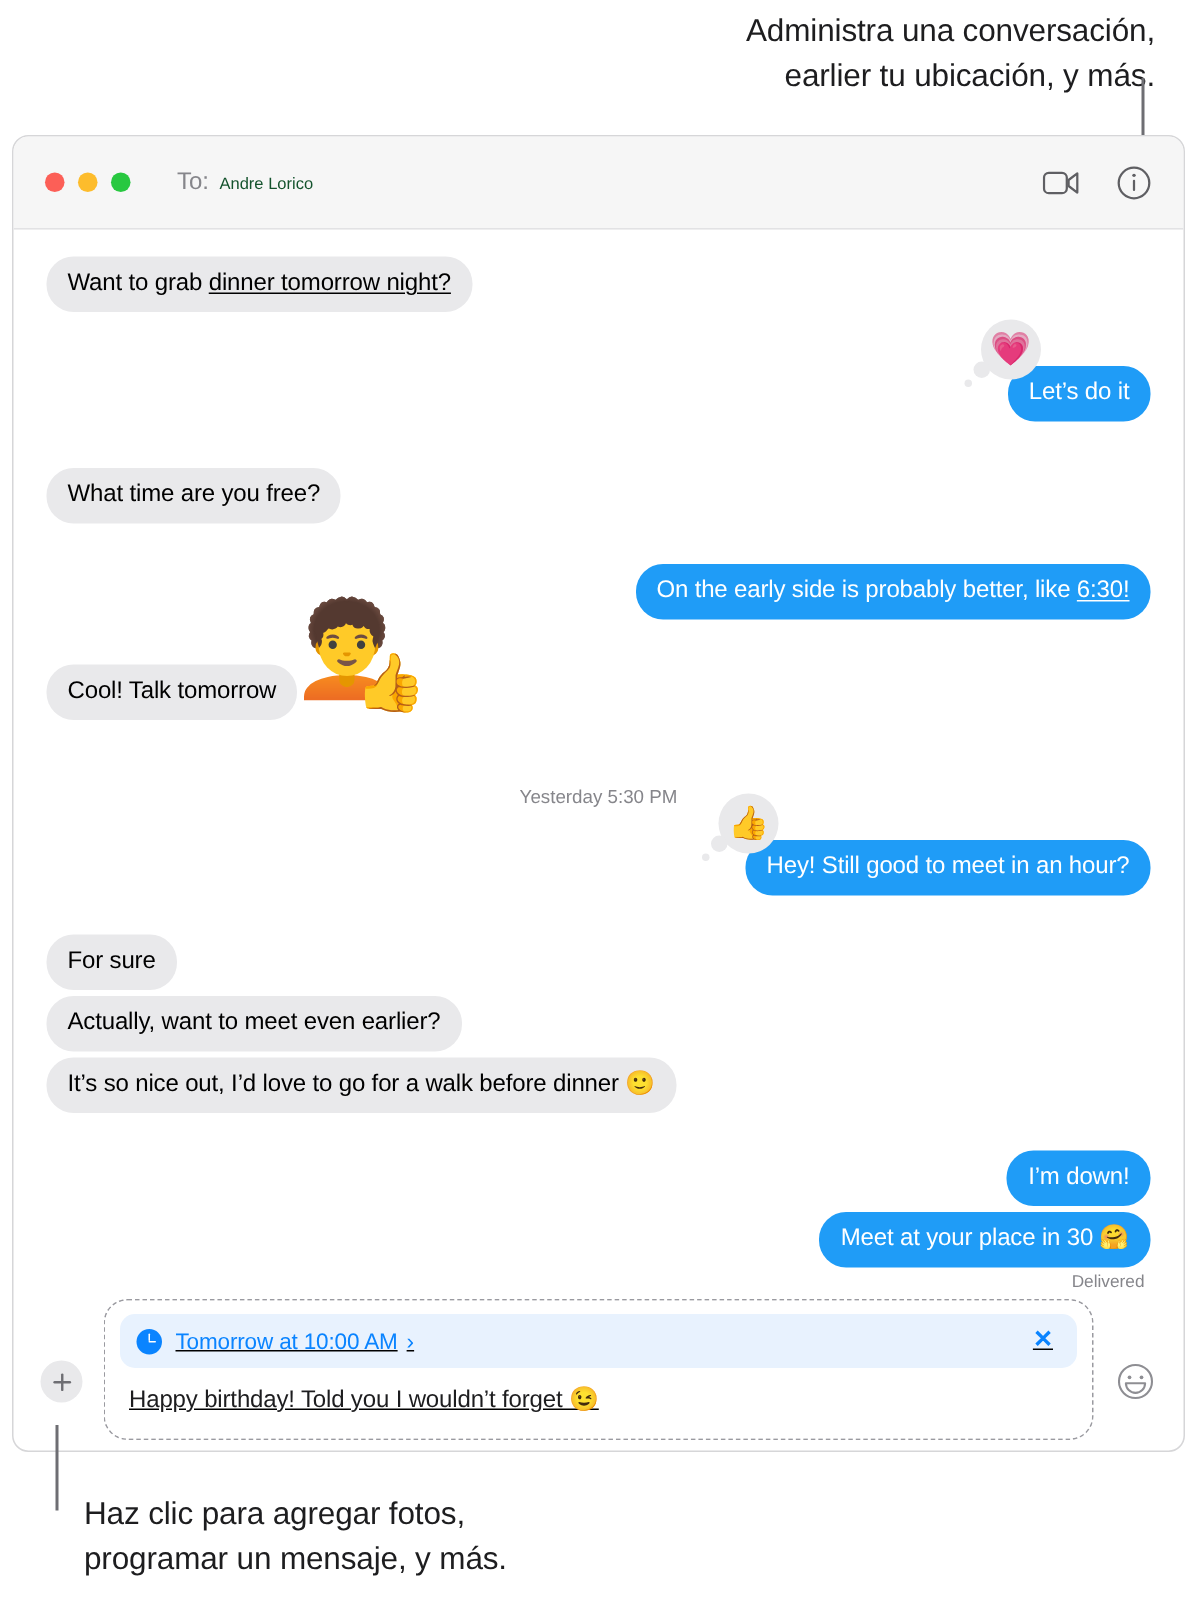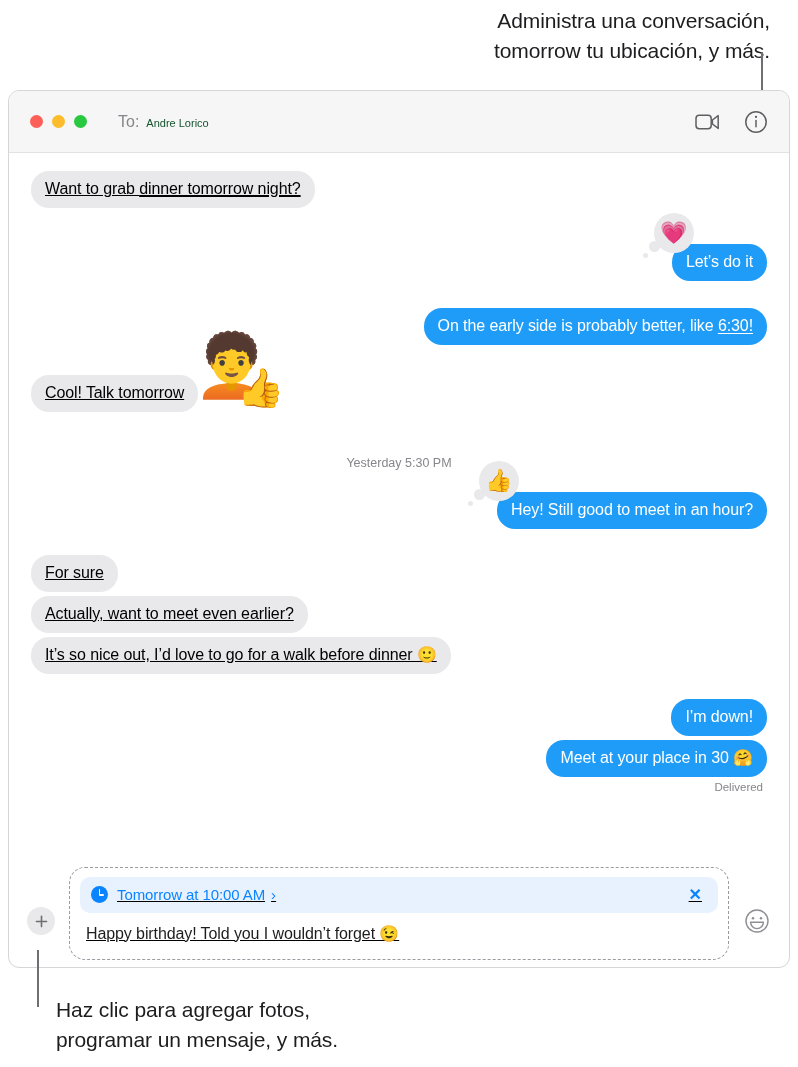--- a/index.html
+++ b/index.html
@@ -151,21 +151,20 @@
     padding: 8px 14px 9px 14px;
     border-radius: 18px;
     font-size: 16px;
     line-height: 20px;
     letter-spacing: -0.1px;
     word-wrap: break-word;
   }
   .bubble.recv {
     background: #e9e9eb;
     color: #000000;
-    text-decoration: underline;
   }
   .bubble.sent {
     background: #1f9cf7;
     color: #ffffff;
   }
   
   .bubble.tail-l::after {
     content: "";
     position: absolute;
     left: -5px;
@@ -383,21 +382,21 @@
     justify-content: center;
     cursor: pointer;
     margin-top: 16px;
   }
 </style>
 </head>
 <body>
 
 <div class="callout-top">
   <div>Administra una conversación,</div>
-  <div>tomorrow tu ubicación, y más.</div>
+  <div>earlier tu ubicación, y más.</div>
 </div>
 <div class="leader-line-top"></div>
 
 <div class="window">
 
   <div class="titlebar">
     <div class="traffic">
       <div class="dot red"></div>
       <div class="dot yellow"></div>
       <div class="dot green"></div>
@@ -439,20 +438,25 @@
           <div class="puff">
               <span>💗</span>
             </div>
           <div class="dot1"></div>
           <div class="dot2"></div>
         </div>
         <div class="bubble sent tail-r">Let’s do it</div>
       </div>
     </div>
 
+    <div class="msg-row left" style="margin-top:31px;">
+      <div class="bubble-wrap">
+        <div class="bubble recv tail-l">What time are you free?</div>
+      </div>
+    </div>
 
     <div class="msg-row right" style="margin-top:27px;">
       <div class="bubble-wrap">
         <div class="bubble sent tail-r">
           <span>On the early side is probably better, like </span><span class="dd-link">6:30!</span>
         </div>
       </div>
     </div>
 
     <div class="msg-row left" style="margin-top:30px;text-align:center;">

